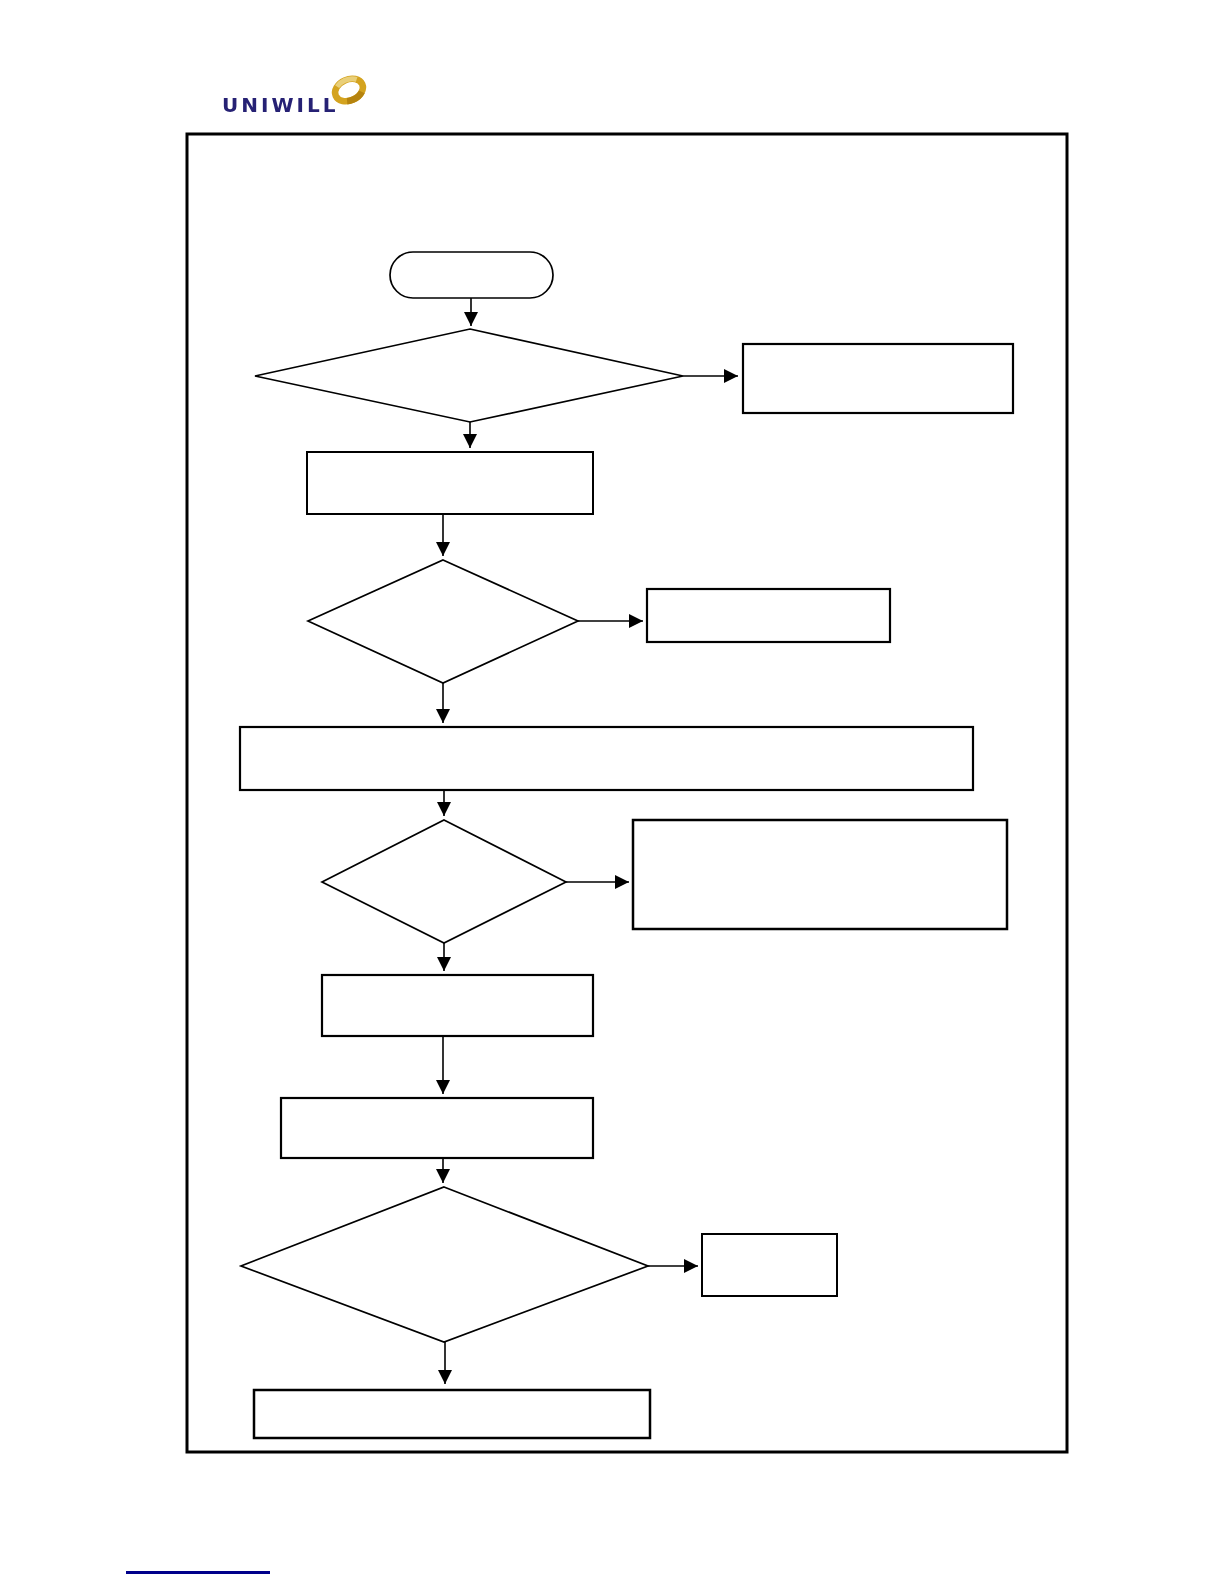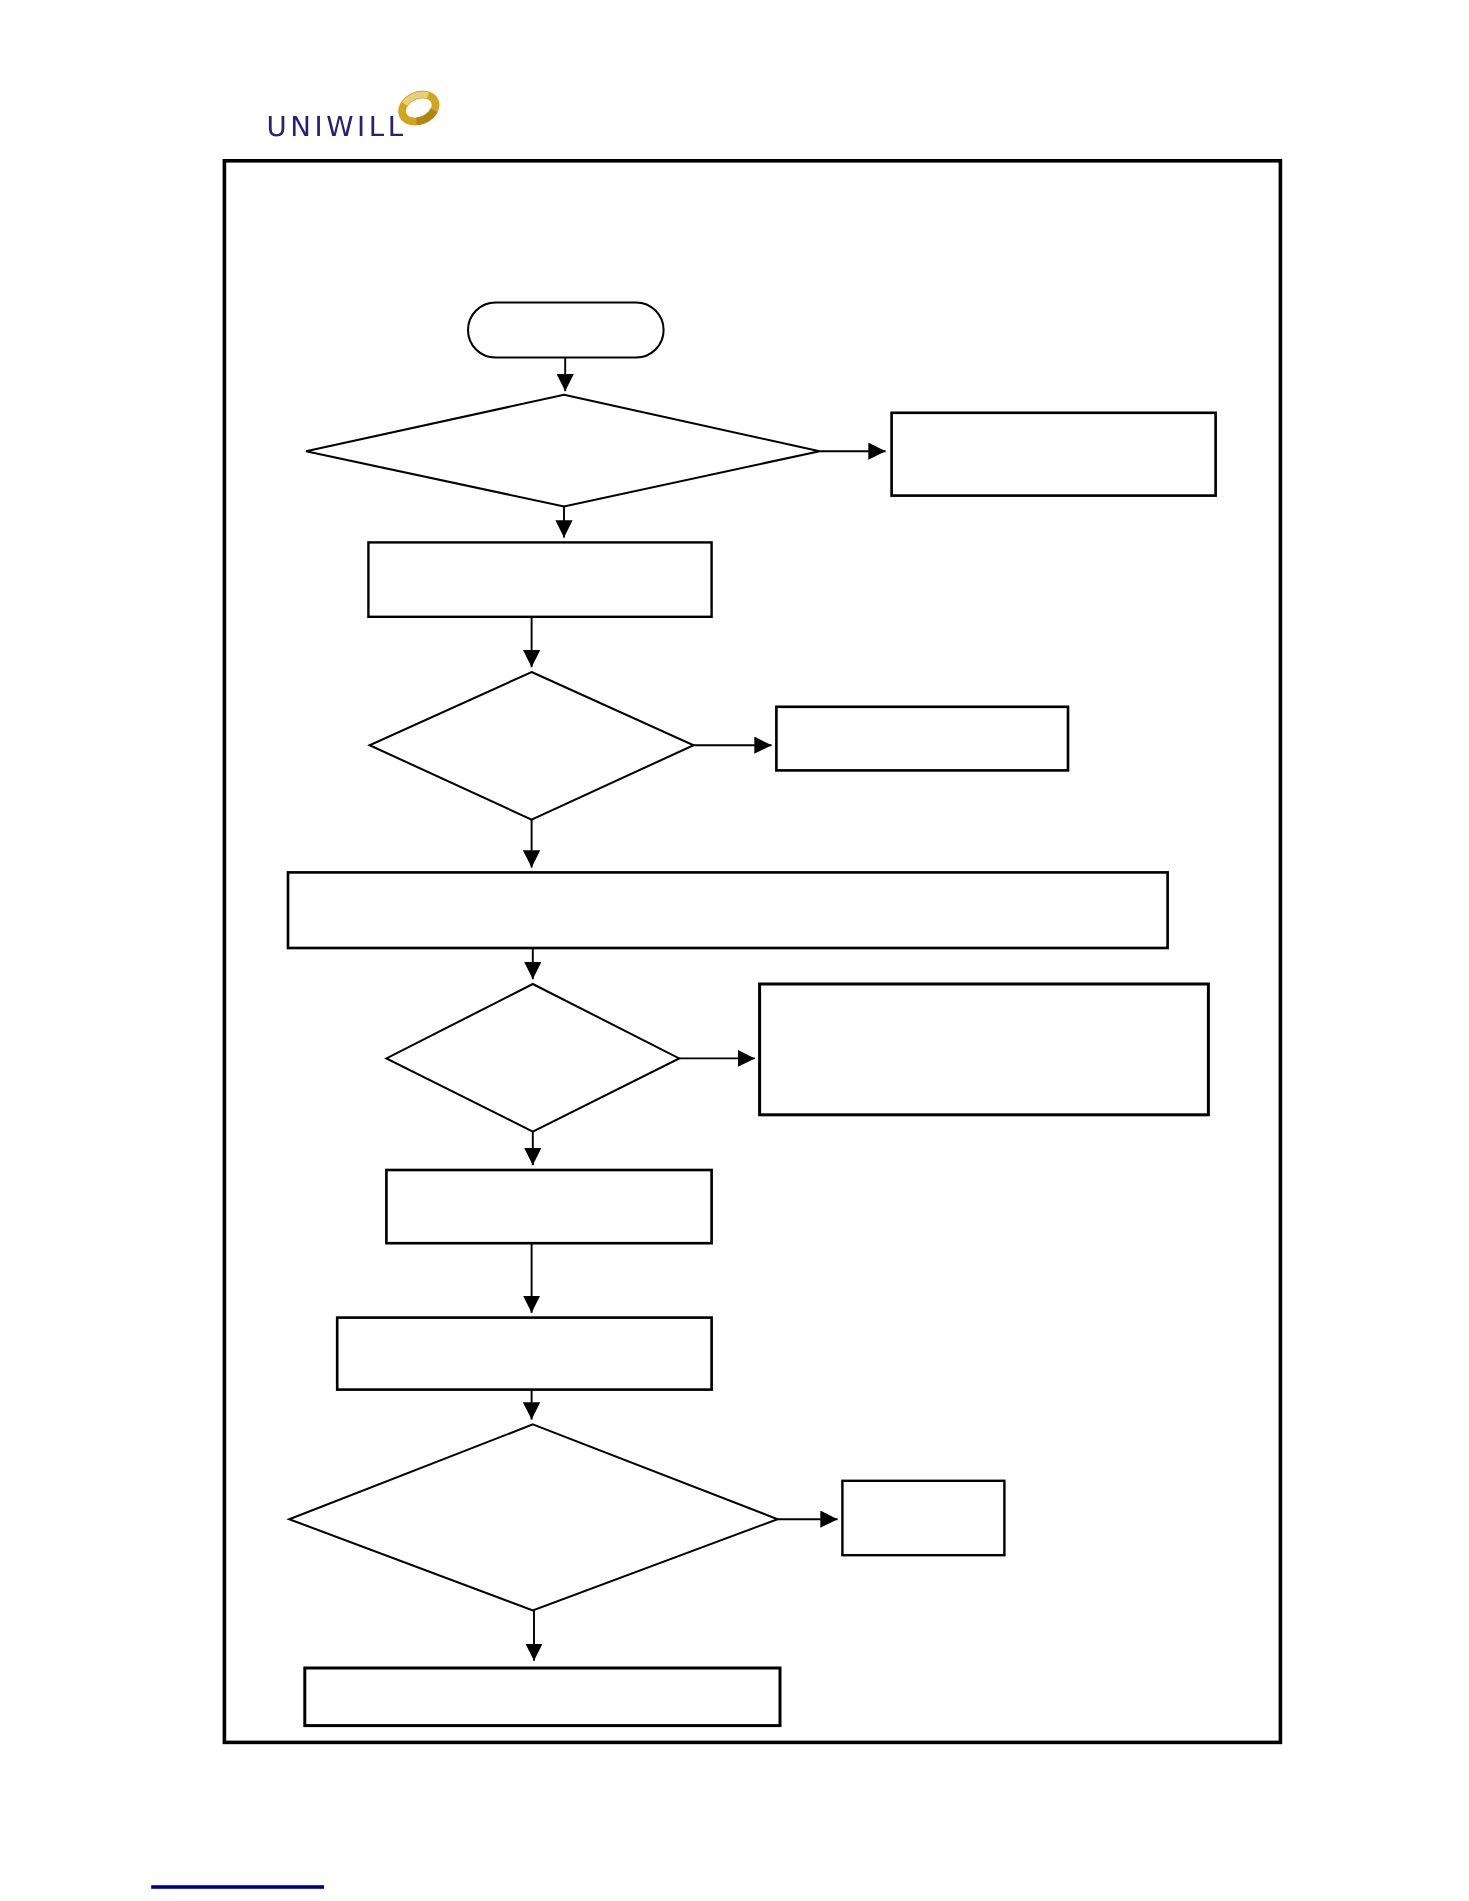--- a/index.html
+++ b/index.html
@@ -19,22 +19,22 @@
     position: absolute;
     left: 0;
     top: 0;
     width: 420px;
     height: 140px;
   }
   .logo-text {
     position: absolute;
     left: 222px;
     top: 95px;
-    font-size: 23px;
-    font-weight: normal;
+    font-size: 20px;
+    font-weight: bold;
     letter-spacing: 3px;
     line-height: 1;
     color: var(--logo-navy, #262174);
     font-family: "DejaVu Sans", sans-serif;
   }
   .logo-swirl {
     position: absolute;
     left: 326px;
     top: 71px;
   }

